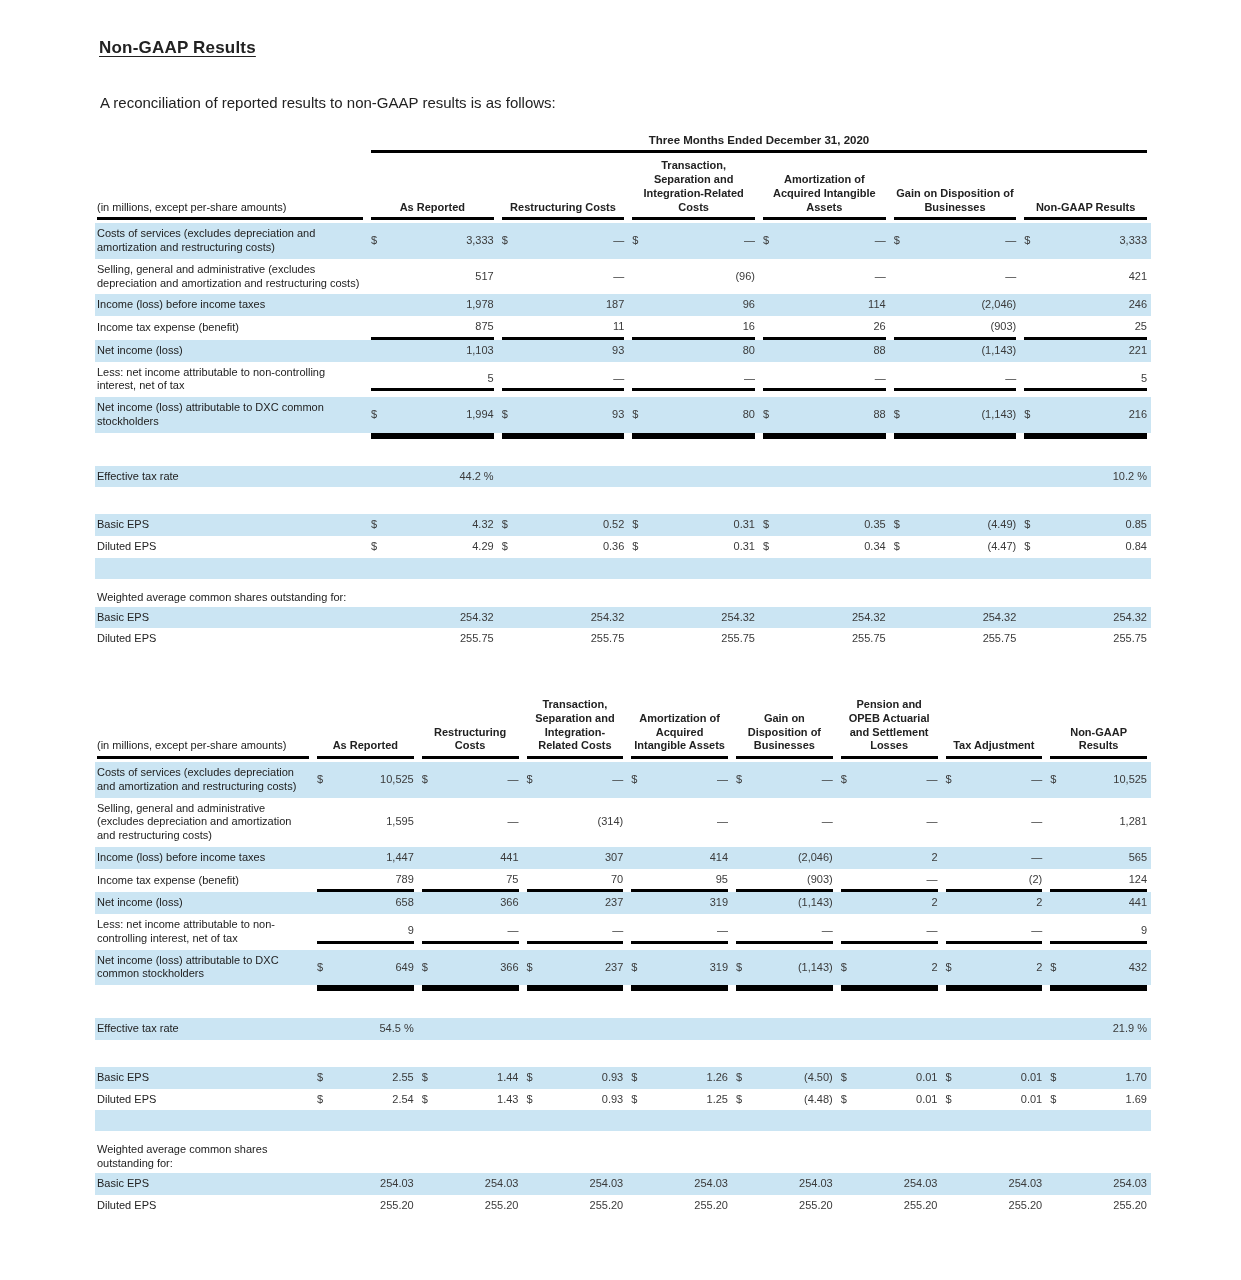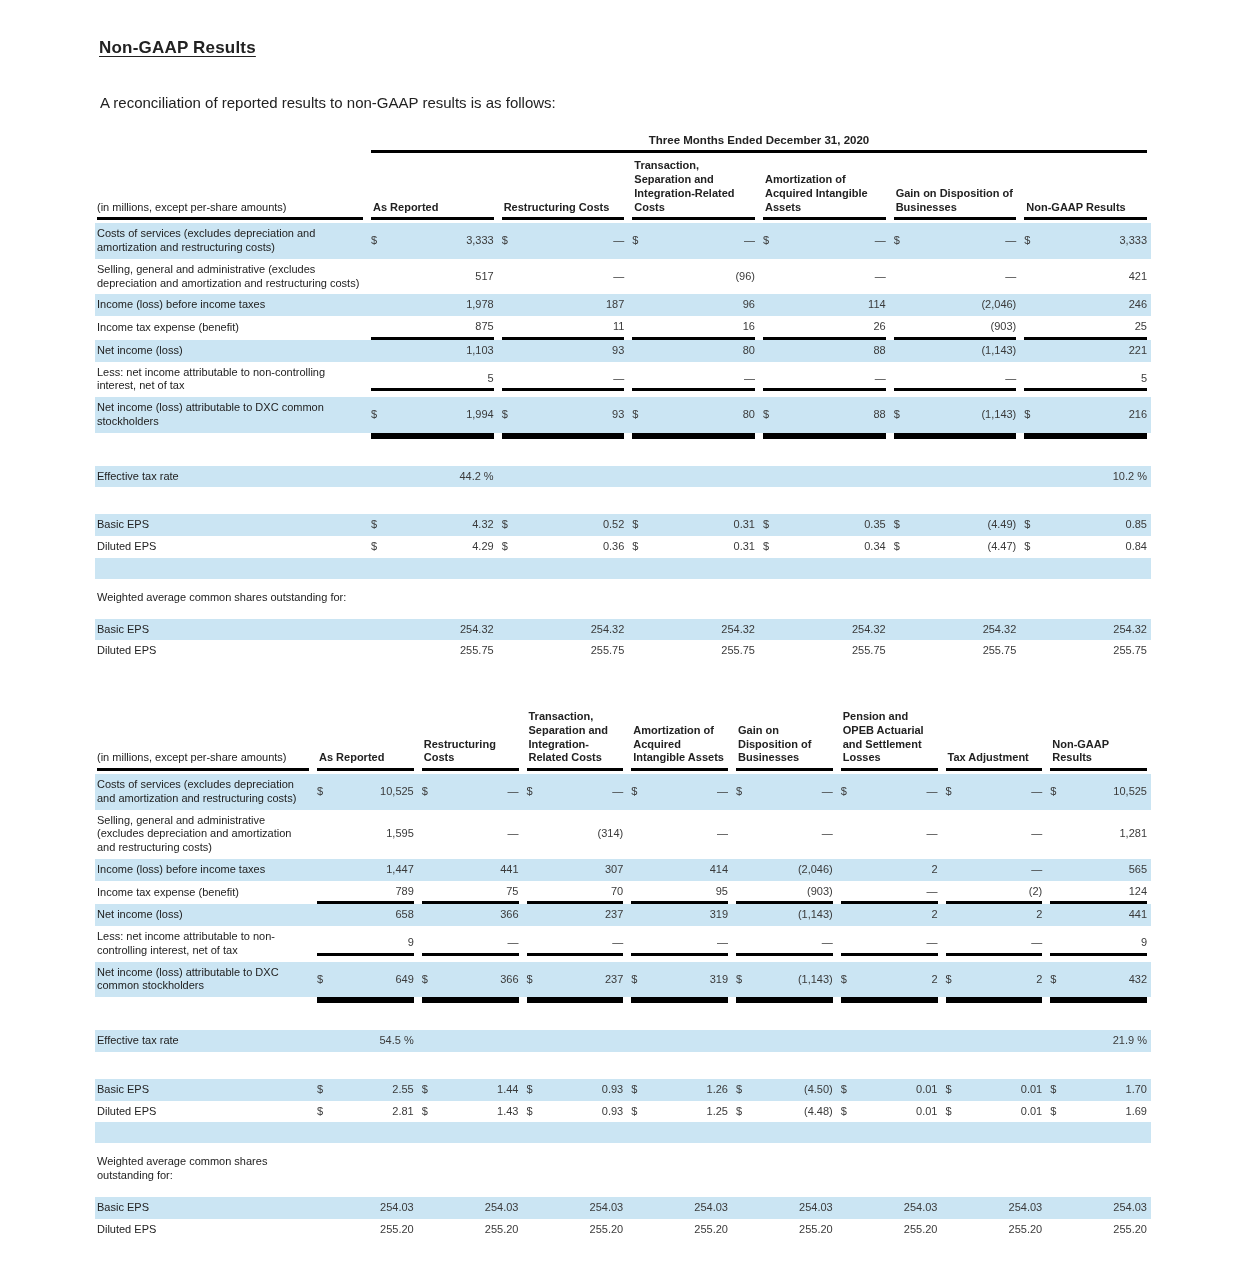--- a/index.html
+++ b/index.html
@@ -28,33 +28,33 @@
   td.labelcell{padding-left:2px;}
   tr.shade td{background:var(--shade);}
   tr.sp td{background:#fff;}
 
   .period{
     font-weight:bold;font-size:11.5px;text-align:center;
     border-bottom:3px solid var(--rule);padding-bottom:3px;white-space:nowrap;
   }
   tr.heads td{vertical-align:bottom;padding-top:6px;}
   .colhead{
-    font-weight:bold;text-align:left;
+    font-weight:bold;text-align:center;
     border-bottom:3px solid var(--rule);padding:0 2px 3px;
   }
   .note{border-bottom:3px solid var(--rule);padding-bottom:3px;}
 
   .lbl{padding:4px 0;}
   .inner{display:flex;justify-content:space-between;align-items:baseline;padding:4px 0;}
   .cur{min-width:8px;text-align:left;color:var(--val);}
   .val{text-align:right;color:var(--val);white-space:nowrap;}
   tr.rule1 td.datacell .inner{border-bottom:3px solid var(--rule);padding-bottom:3px;}
   tr.drule-row td{padding:0 4px 3px;}
   .dline{height:2px;border-top:3px solid var(--rule);border-bottom:3px solid var(--rule);}
-  .secheading{padding:3px 0 14px;}
+  .secheading{padding:3px 0 2px;}
   .t1 .secheading{max-width:260px;}
   .t2 .secheading{max-width:178px;}
 </style>
 </head>
 <body>
 
 <div class="page">
   <h1 class="title">Non-GAAP Results</h1>
   <p class="intro">A reconciliation of reported results to non-GAAP results is as follows:</p>
   <table class="fin t1">
@@ -1187,21 +1187,21 @@
             </div>
           </td>
         </tr>
         <tr>
           <td class="labelcell">
             <div class="lbl">Diluted EPS</div>
           </td>
           <td class="datacell">
             <div class="inner">
               <span class="cur">$</span>
-              <span class="val">2.81</span>
+              <span class="val">2.54</span>
             </div>
           </td>
           <td class="datacell">
             <div class="inner">
               <span class="cur">$</span>
               <span class="val">1.43</span>
             </div>
           </td>
           <td class="datacell">
             <div class="inner">

